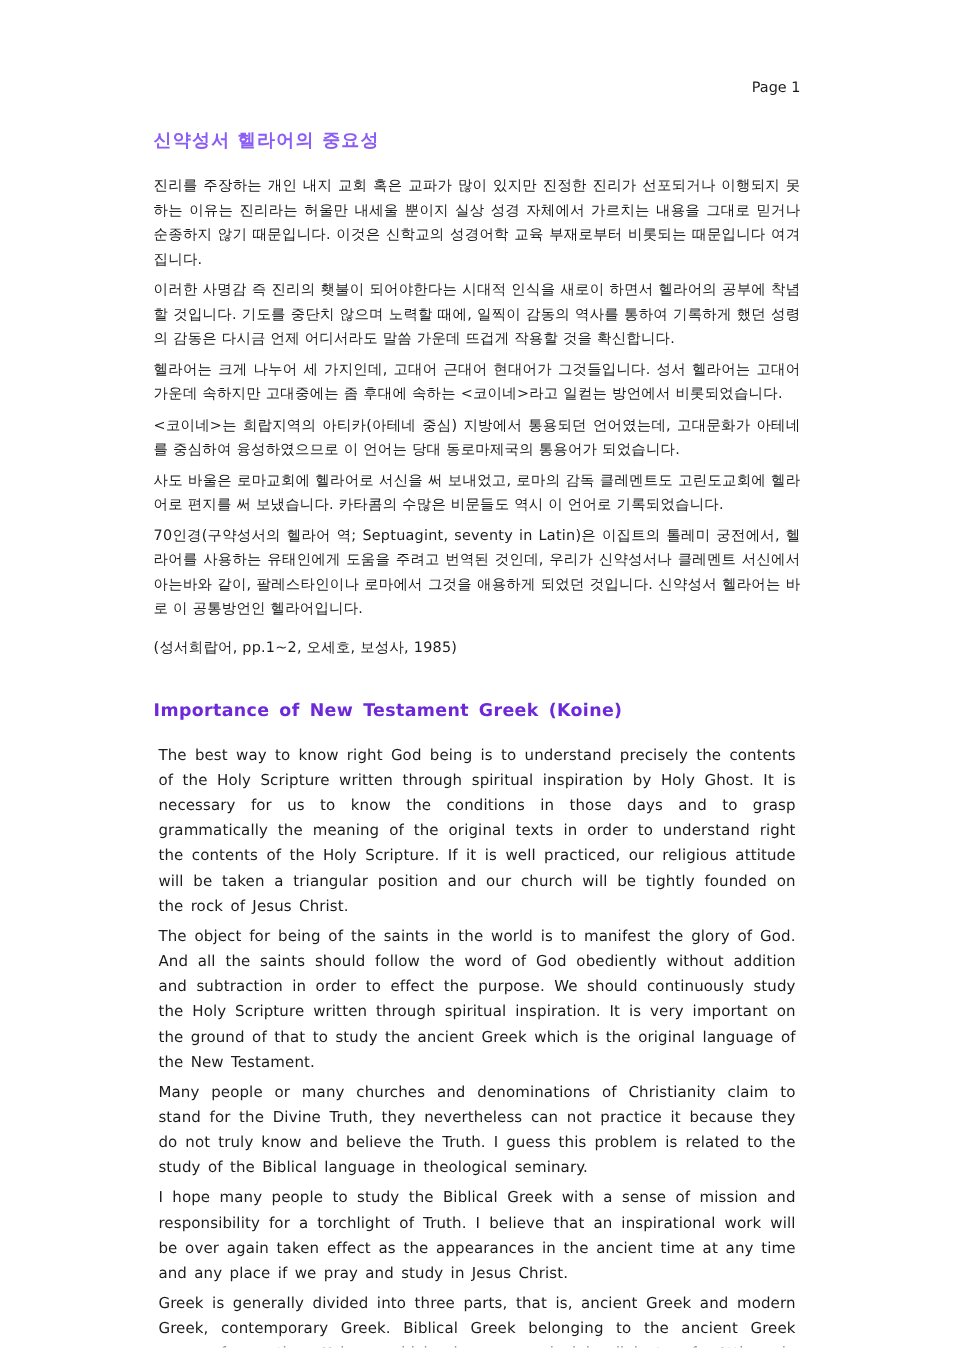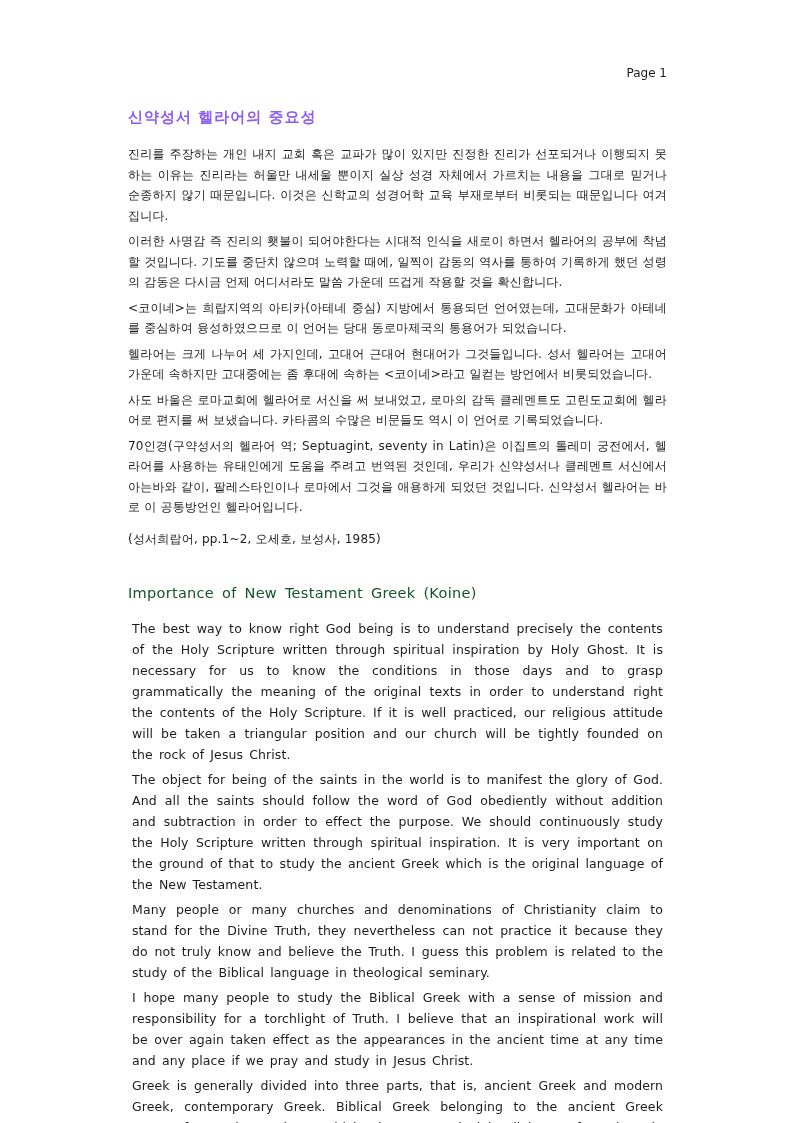--- a/index.html
+++ b/index.html
@@ -45,24 +45,24 @@
   }
   .citation {
     margin-top: 13px;
     font-size: 12px;
     line-height: 16px;
     letter-spacing: 0.2px;
   }
   .en-title {
     margin: 38px 0 0 0;
     font-size: 14.5px;
-    font-weight: normal;
+    font-weight: bold;
     letter-spacing: 0.3px;
     word-spacing: 3px;
-    color: #14532d;
+    color: #6d28d9;
   }
   .en-body {
     margin-top: 17px;
   }
   .en-body p {
     margin: 4px;
     font-size: 12.5px;
     line-height: 21px;
     text-align: justify;
     word-spacing: 2px;
@@ -77,22 +77,22 @@
 
 <div class="page">
 
   <div class="page-number">Page 1</div>
 
   <h1 class="kr-title">신약성서 헬라어의 중요성</h1>
 
   <div class="kr-body">
     <p>진리를 주장하는 개인 내지 교회 혹은 교파가 많이 있지만 진정한 진리가 선포되거나 이행되지 못하는 이유는 진리라는 허울만 내세울 뿐이지 실상 성경 자체에서 가르치는 내용을 그대로 믿거나 순종하지 않기 때문입니다. 이것은 신학교의 성경어학 교육 부재로부터 비롯되는 때문입니다 여겨집니다.</p>
     <p>이러한 사명감 즉 진리의 횃불이 되어야한다는 시대적 인식을 새로이 하면서 헬라어의 공부에 착념할 것입니다. 기도를 중단치 않으며 노력할 때에, 일찍이 감동의 역사를 통하여 기록하게 했던 성령의 감동은 다시금 언제 어디서라도 말씀 가운데 뜨겁게 작용할 것을 확신합니다.</p>
+    <p>헬라어는 크게 나누어 세 가지인데, 고대어 근대어 현대어가 그것들입니다. 성서 헬라어는 고대어 가운데 속하지만 고대중에는 좀 후대에 속하는 &lt;코이네&gt;라고 일컫는 방언에서 비롯되었습니다.</p>
     <p>&lt;코이네&gt;는 희랍지역의 아티카(아테네 중심) 지방에서 통용되던 언어였는데, 고대문화가 아테네를 중심하여 융성하였으므로 이 언어는 당대 동로마제국의 통용어가 되었습니다.</p>
-    <p>헬라어는 크게 나누어 세 가지인데, 고대어 근대어 현대어가 그것들입니다. 성서 헬라어는 고대어 가운데 속하지만 고대중에는 좀 후대에 속하는 &lt;코이네&gt;라고 일컫는 방언에서 비롯되었습니다.</p>
     <p>사도 바울은 로마교회에 헬라어로 서신을 써 보내었고, 로마의 감독 클레멘트도 고린도교회에 헬라어로 편지를 써 보냈습니다. 카타콤의 수많은 비문들도 역시 이 언어로 기록되었습니다.</p>
     <p>70인경(구약성서의 헬라어 역; Septuagint, seventy in Latin)은 이집트의 톨레미 궁전에서, 헬라어를 사용하는 유태인에게 도움을 주려고 번역된 것인데, 우리가 신약성서나 클레멘트 서신에서 아는바와 같이, 팔레스타인이나 로마에서 그것을 애용하게 되었던 것입니다. 신약성서 헬라어는 바로 이 공통방언인 헬라어입니다.</p>
   </div>
 
   <div class="citation">(성서희랍어, pp.1~2, 오세호, 보성사, 1985)</div>
 
   <h2 class="en-title">Importance of New Testament Greek (Koine)</h2>
 
   <div class="en-body">
     <p>The best way to know right God being is to understand precisely the contents of the Holy Scripture written through spiritual inspiration by Holy Ghost. It is necessary for us to know the conditions in those days and to grasp grammatically the meaning of the original texts in order to understand right the contents of the Holy Scripture. If it is well practiced, our religious attitude will be taken a triangular position and our church will be tightly founded on the rock of Jesus Christ.</p>

